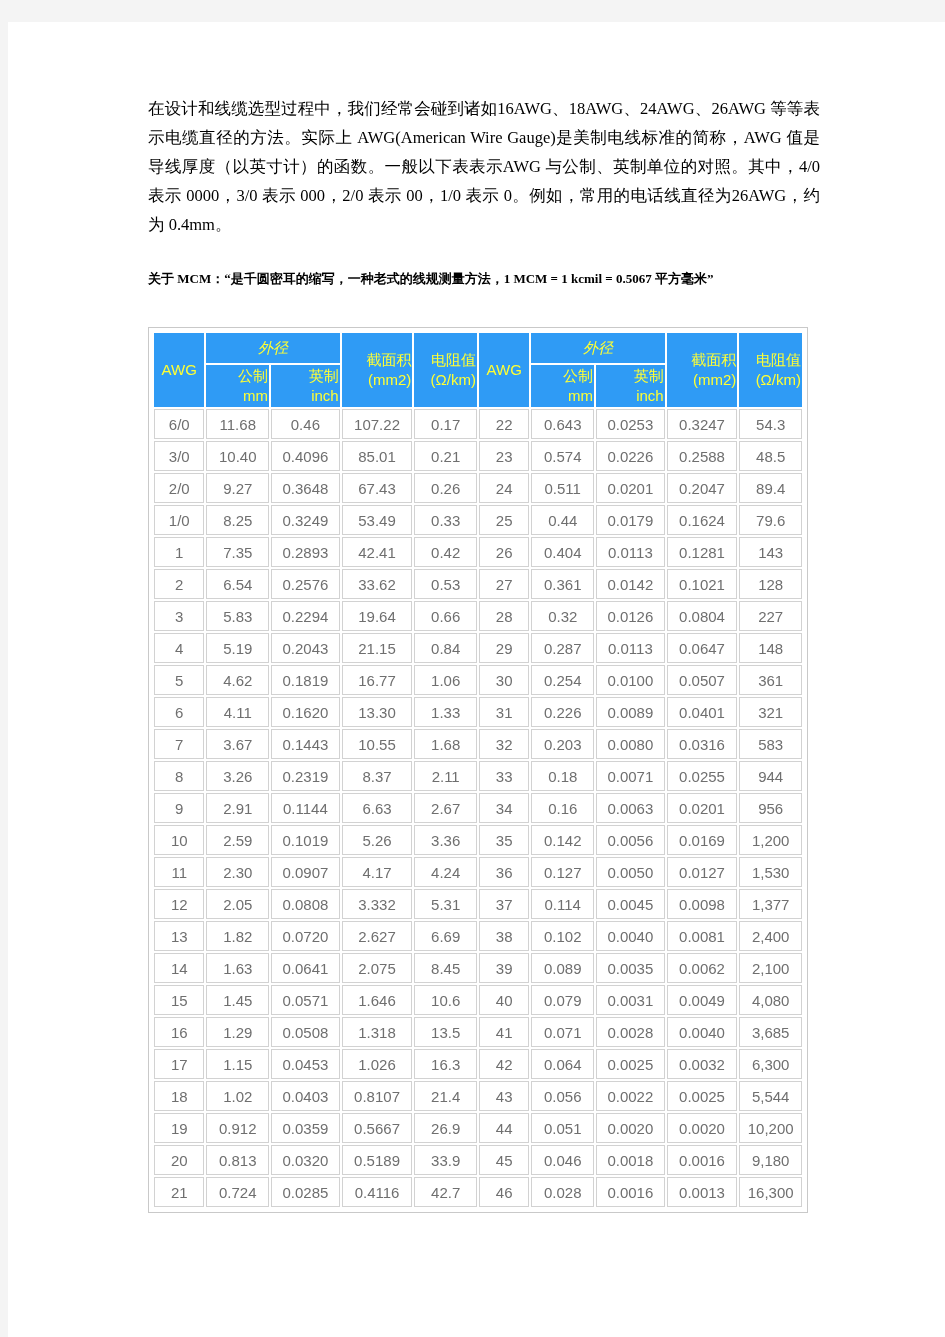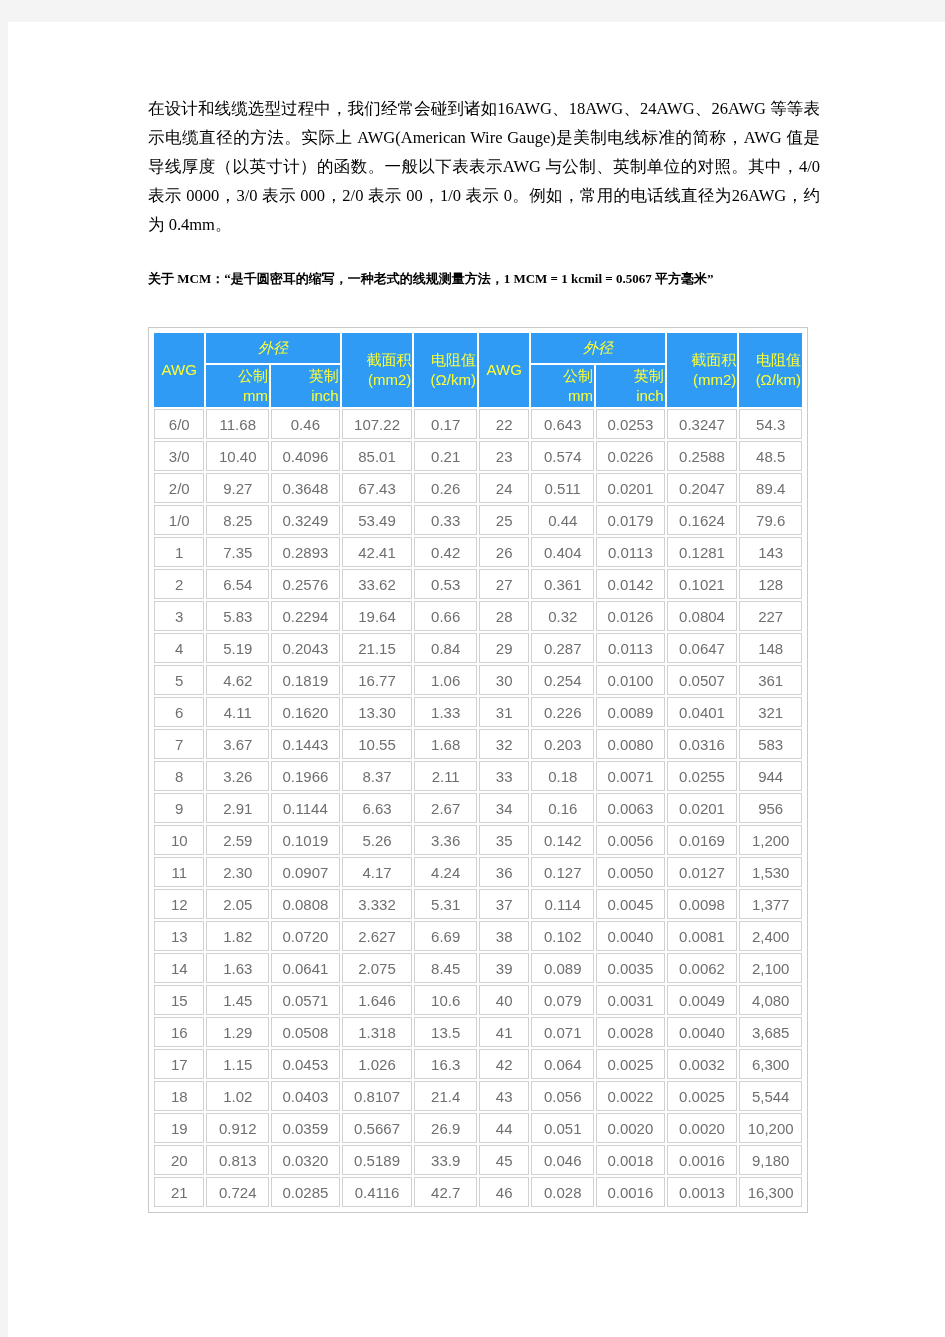--- a/index.html
+++ b/index.html
@@ -327,21 +327,21 @@
               <td class="val">1.68</td>
               <td class="val awg-cell">32</td>
               <td class="val">0.203</td>
               <td class="val">0.0080</td>
               <td class="val">0.0316</td>
               <td class="val">583</td>
             </tr>
             <tr>
               <td class="val awg-cell">8</td>
               <td class="val">3.26</td>
-              <td class="val">0.1966</td>
+              <td class="val">0.2319</td>
               <td class="val">8.37</td>
               <td class="val">2.11</td>
               <td class="val awg-cell">33</td>
               <td class="val">0.18</td>
               <td class="val">0.0071</td>
               <td class="val">0.0255</td>
               <td class="val">944</td>
             </tr>
             <tr>
               <td class="val awg-cell">9</td>

